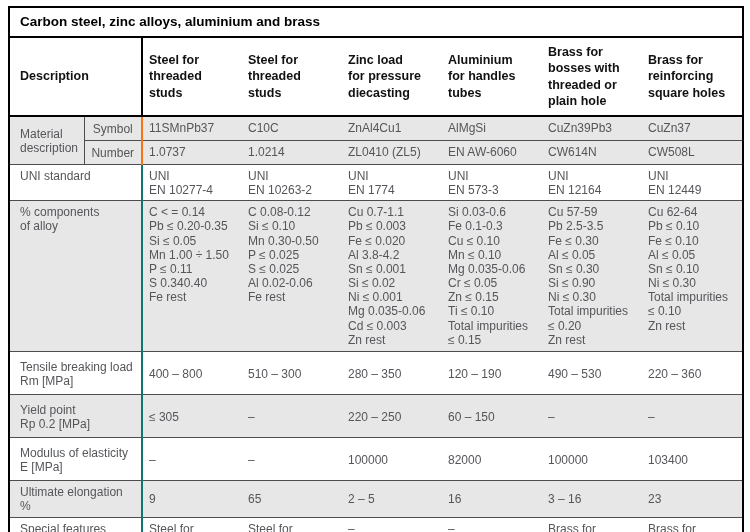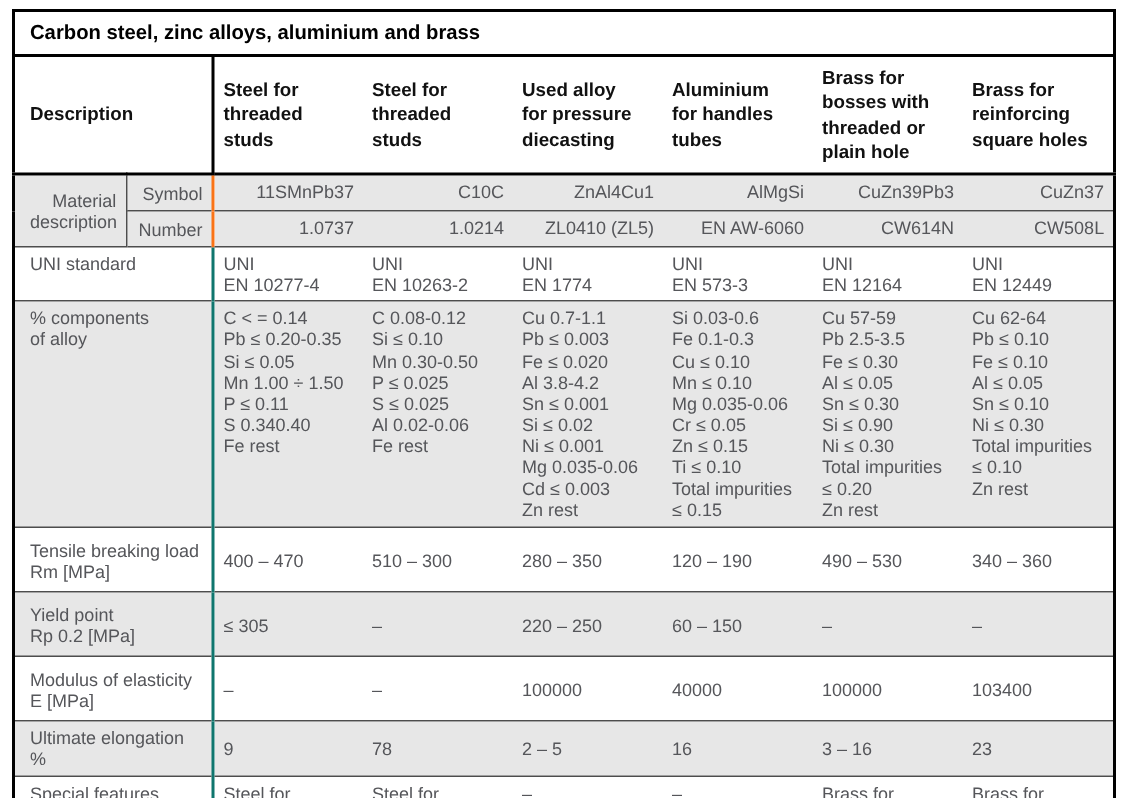--- a/index.html
+++ b/index.html
@@ -76,21 +76,21 @@
     border-right: 2px solid #f97316;
     text-align: center;
     vertical-align: middle;
   }
   tr.vmid td { vertical-align: middle; }
   tr.row-uni td { height: 24px; }
   tr.row-comp td { height: 143px; }
   tr.row-mpa td { height: 35px; }
   tr.row-ult td { height: 18px; }
   tr.row-spec td { height: 94px; }
-  tr.mat-row td { height: 16px; text-align: right; }
+  tr.mat-row td { height: 16px; }
 </style>
 </head>
 <body>
 
 <div class="sheet">
 <table>
   <colgroup>
     <col style="width:75px">
         <col style="width:58px">
     <col style="width:100px">
@@ -105,21 +105,21 @@
       <td colspan="8">Carbon steel, zinc alloys, aluminium and brass</td>
     </tr>
     <tr class="head-row">
       <th class="desc-head" colspan="2">Description</th>
       <th>Steel for
 threaded
 studs</th>
       <th>Steel for
 threaded
 studs</th>
-      <th>Used alloy
+      <th>Zinc load
 for pressure
 diecasting</th>
       <th>Aluminium
 for handles
 tubes</th>
       <th>Brass for
 bosses with
 threaded or
 plain hole</th>
       <th>Brass for
@@ -219,54 +219,54 @@
 Sn ≤ 0.10
 Ni ≤ 0.30
 Total impurities
 ≤ 0.10
 Zn rest</td>
     </tr>
 
     <tr class="plain row-mpa vmid">
       <td class="row-label" colspan="2">Tensile breaking load
 Rm [MPa]</td>
-      <td>400 – 470</td>
+      <td>400 – 800</td>
       <td>510 – 300</td>
       <td>280 – 350</td>
       <td>120 – 190</td>
       <td>490 – 530</td>
-      <td>340 – 360</td>
+      <td>220 – 360</td>
     </tr>
 
     <tr class="shaded row-mpa vmid">
       <td class="row-label" colspan="2">Yield point
 Rp 0.2 [MPa]</td>
       <td>≤ 305</td>
       <td>–</td>
       <td>220 – 250</td>
       <td>60 – 150</td>
       <td>–</td>
       <td>–</td>
     </tr>
 
     <tr class="plain row-mpa vmid">
       <td class="row-label" colspan="2">Modulus of elasticity
 E [MPa]</td>
       <td>–</td>
       <td>–</td>
       <td>100000</td>
-      <td>40000</td>
+      <td>82000</td>
       <td>100000</td>
       <td>103400</td>
     </tr>
 
     <tr class="shaded row-ult vmid">
       <td class="row-label" colspan="2">Ultimate elongation %</td>
       <td>9</td>
-      <td>78</td>
+      <td>65</td>
       <td>2 – 5</td>
       <td>16</td>
       <td>3 – 16</td>
       <td>23</td>
     </tr>
 
     <tr class="plain row-spec">
       <td class="row-label" colspan="2">Special features</td>
       <td>Steel for
 high-speed

